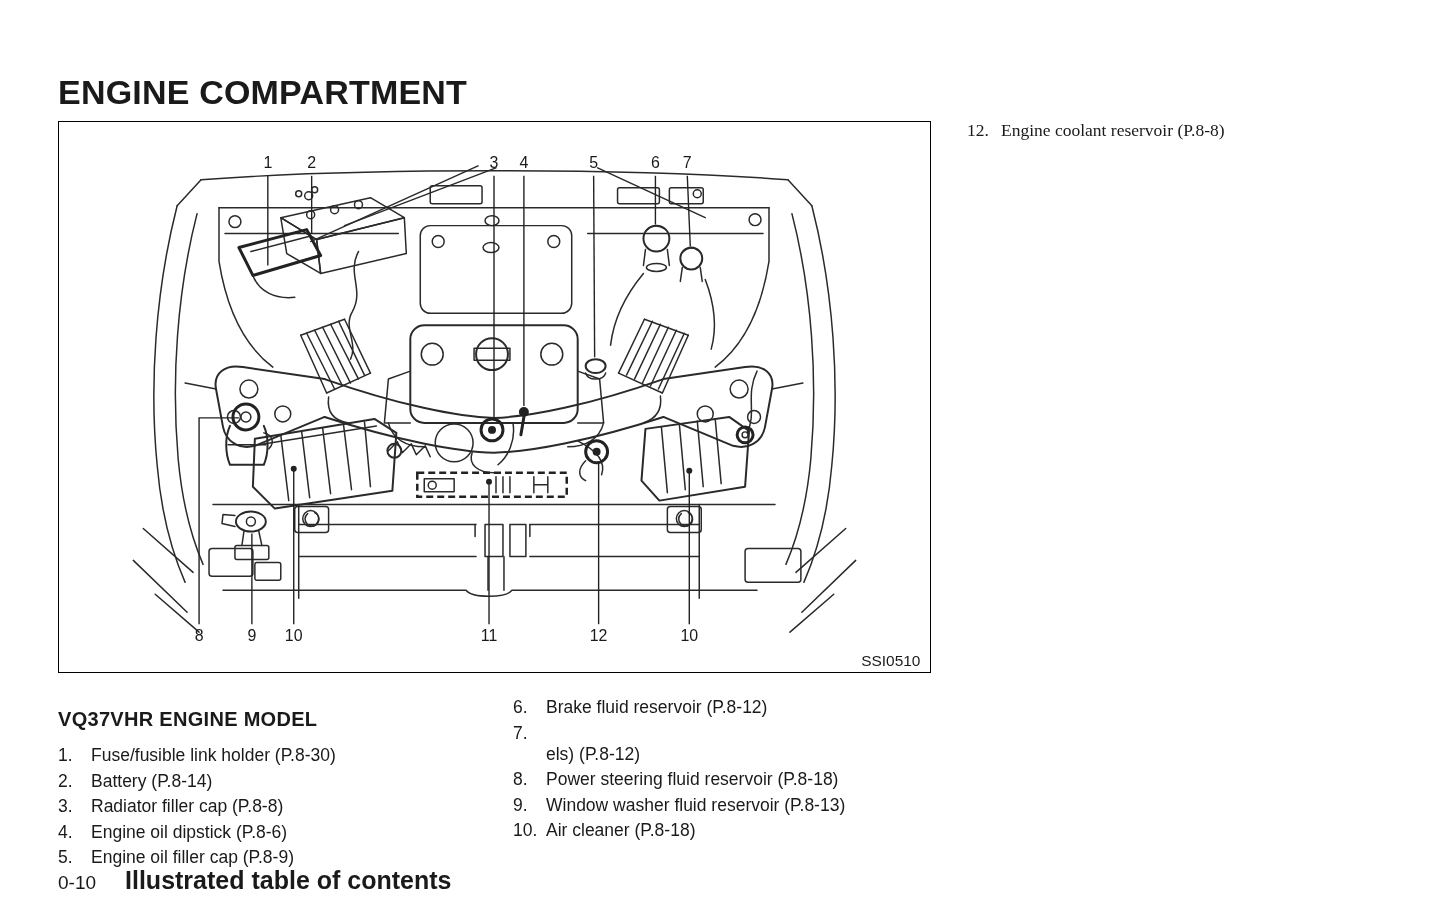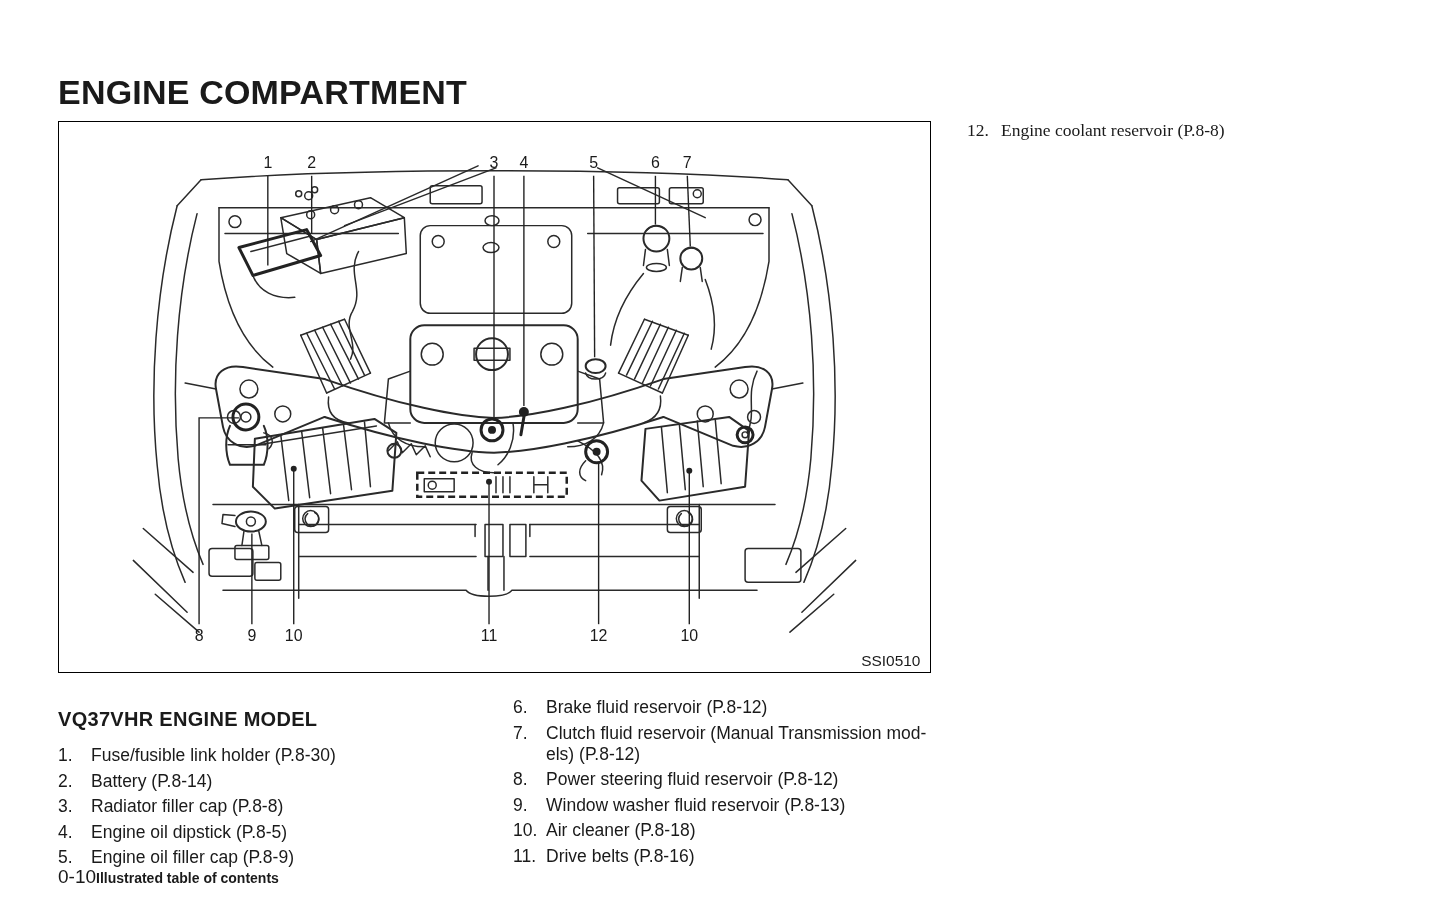--- a/index.html
+++ b/index.html
@@ -32,21 +32,21 @@
   }
   ul.legend-list{list-style:none;margin:0;padding:0;}
   ul.legend-list li{
     display:flex;font-size:17.5px;line-height:21px;margin-bottom:4.5px;
   }
   ul.legend-list .num{flex:0 0 33px;}
   ul.legend-list .txt{flex:1;}
   .page-footer{
     position:absolute;left:58px;top:866px;font-size:19px;
   }
-  .page-footer .sect{font-weight:700;font-size:14px;}
+  .page-footer .sect{font-weight:700;font-size:25px;margin-left:29px;}
   
   .ln{stroke:#2a2a2a;fill:none;stroke-width:1.5;stroke-linecap:round;stroke-linejoin:round;}
   .ln2{stroke:#2a2a2a;fill:none;stroke-width:2;stroke-linecap:round;stroke-linejoin:round;}
   .lnb{stroke:#222;fill:none;stroke-width:3;stroke-linecap:round;stroke-linejoin:round;}
   .dot{fill:#222;stroke:none;}
   .callout-text{font-family:"Liberation Sans",sans-serif;font-size:16px;fill:#1a1a1a;}
   .fig-code{font-family:"Liberation Sans",sans-serif;font-size:15.5px;fill:#1a1a1a;}
   .leader{stroke:#222;stroke-width:1.4;fill:none;}
 </style>
 </head>
@@ -273,56 +273,52 @@
     <li>
       <span class="num">2.</span>
       <span class="txt">Battery (P.8-14)</span>
     </li>
     <li>
       <span class="num">3.</span>
       <span class="txt">Radiator filler cap (P.8-8)</span>
     </li>
     <li>
       <span class="num">4.</span>
-      <span class="txt">Engine oil dipstick (P.8-5)</span>
+      <span class="txt">Engine oil dipstick (P.8-6)</span>
     </li>
     <li>
       <span class="num">5.</span>
       <span class="txt">Engine oil filler cap (P.8-9)</span>
     </li>
   </ul>
 </div>
 
 <div class="legend legend-right">
   <ul class="legend-list">
     <li>
       <span class="num">6.</span>
       <span class="txt">Brake fluid reservoir (P.8-12)</span>
     </li>
     <li>
       <span class="num">7.</span>
       <span class="txt">
-        <span>Clutch fluid reservoir (Manual Transmission mod-</span><br>
+        <br>
         <span>els) (P.8-12)</span>
       </span>
     </li>
     <li>
       <span class="num">8.</span>
-      <span class="txt">Power steering fluid reservoir (P.8-12)</span>
+      <span class="txt">Power steering fluid reservoir (P.8-18)</span>
     </li>
     <li>
       <span class="num">9.</span>
       <span class="txt">Window washer fluid reservoir (P.8-13)</span>
     </li>
     <li>
       <span class="num">10.</span>
       <span class="txt">Air cleaner (P.8-18)</span>
     </li>
-    <li>
-      <span class="num">11.</span>
-      <span class="txt">Drive belts (P.8-16)</span>
-    </li>
   </ul>
 </div>
 
 <div class="page-footer">
   <span class="pnum">0-10</span><span class="sect">Illustrated table of contents</span>
 </div>
 
 </body></html>

